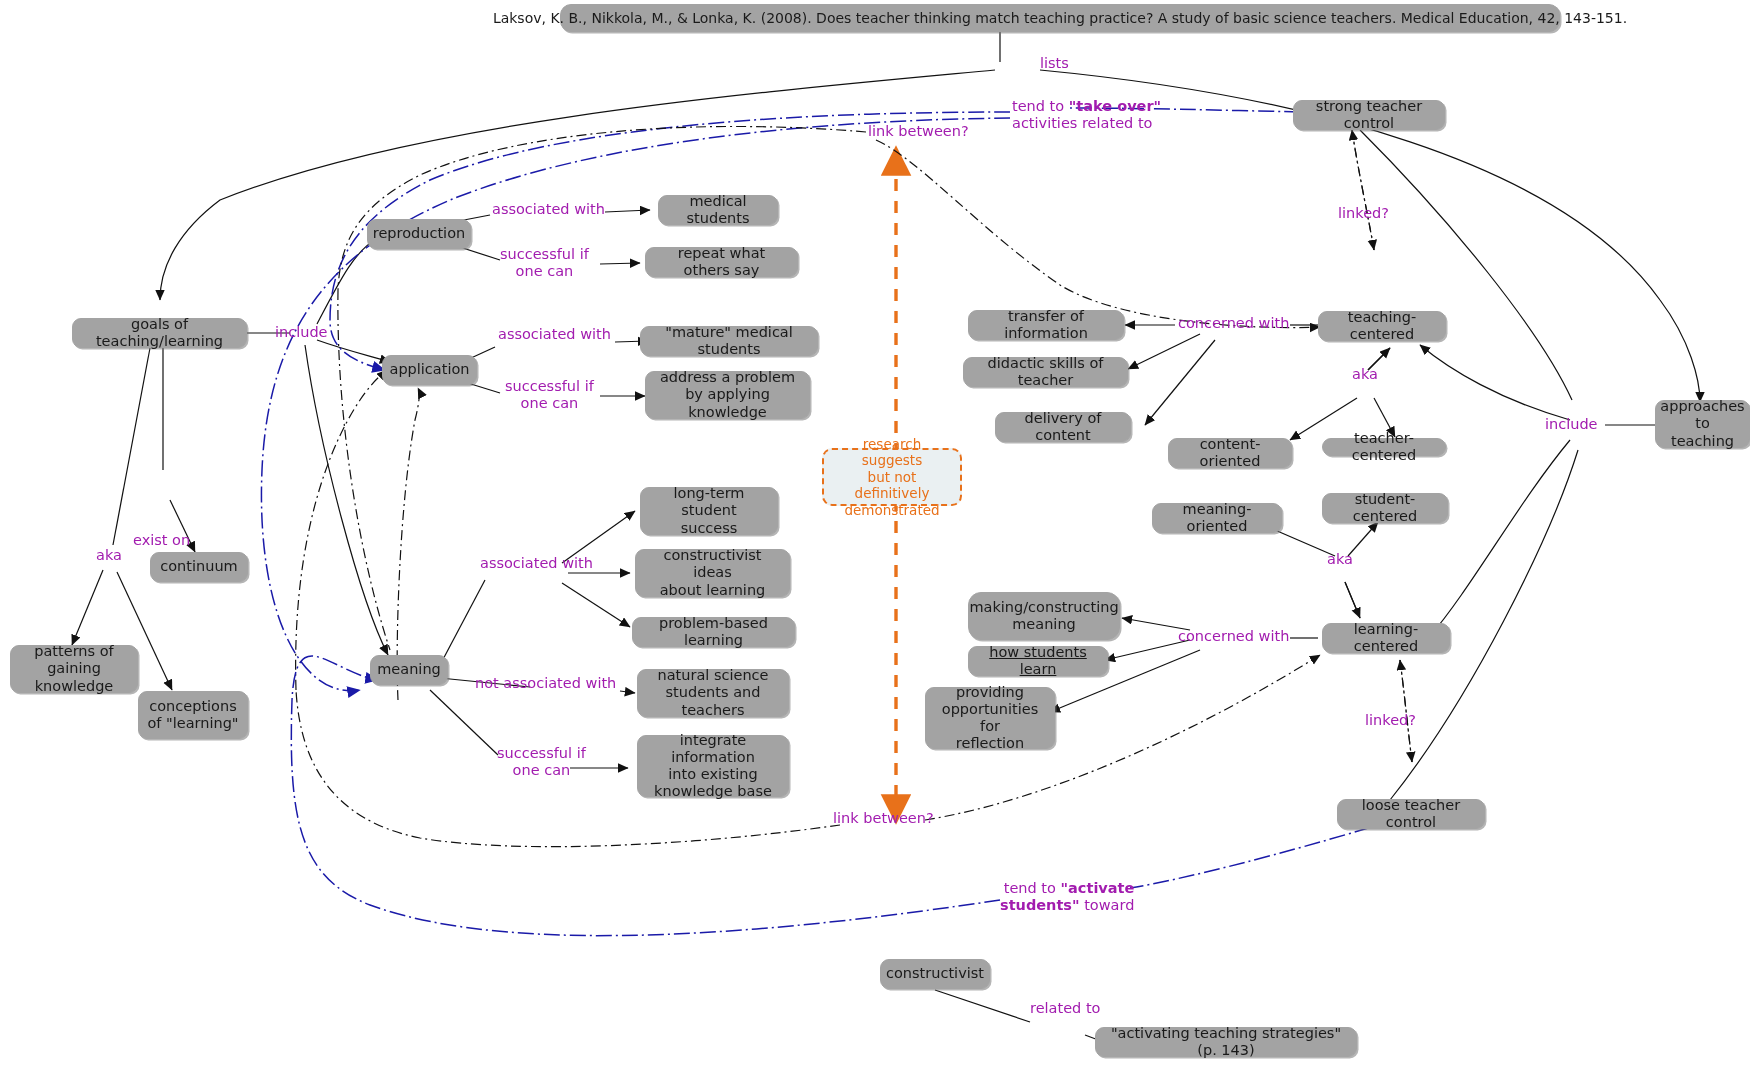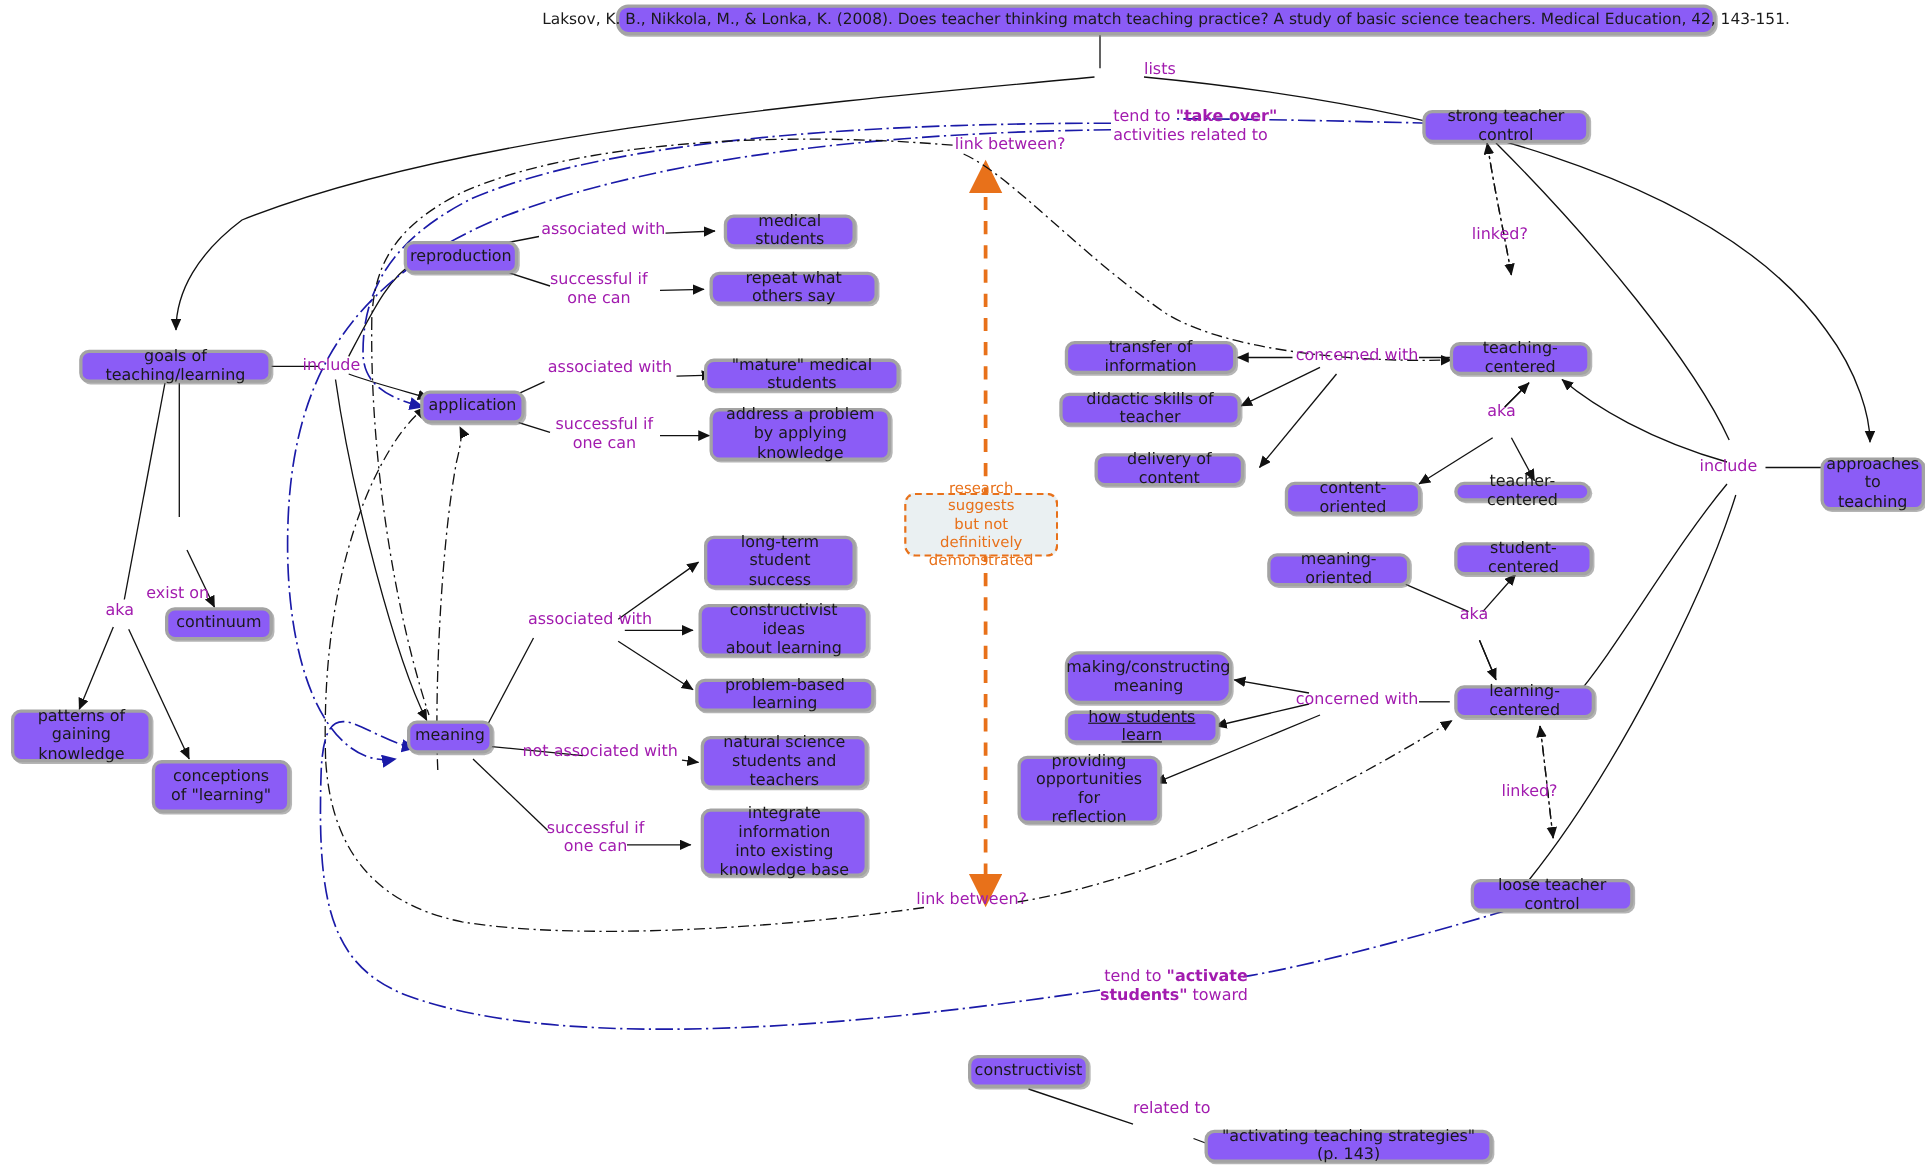--- a/index.html
+++ b/index.html
@@ -17,22 +17,22 @@
   }
   svg#edges {
     position: absolute;
     left: 0; top: 0;
     width: 1750px;
     height: 1067px;
     pointer-events: none;
   }
   .node {
     position: absolute;
-    background: #8b5cf6;
-    border: 3px solid #a3a3a3;
+    background: #a3a3a3;
+    border: 1px solid #a3a3a3;
     border-radius: 9px;
     box-shadow: 1.5px 1.5px 0 rgba(120,120,120,0.55);
     color: #1a1a1a;
     font-size: 14.5px;
     line-height: 1.18;
     text-align: center;
     display: flex;
     align-items: center;
     justify-content: center;
     padding: 3px 8px;
@@ -199,21 +199,21 @@
   <div class="node" style="left:640px; top:326px; width:178px; height:30px;">"mature" medical students</div>
 
   <div class="node" style="left:645px; top:371px; width:165px; height:48px;">address a problem
 by applying knowledge</div>
 
   <div class="node" style="left:150px; top:552px; width:98px; height:30px;">continuum</div>
 
   <div class="node" style="left:10px; top:645px; width:128px; height:48px;">patterns of
 gaining knowledge</div>
 
-  <div class="node" style="left:138px; top:691px; width:126px; height:48px;">conceptions
+  <div class="node" style="left:138px; top:691px; width:110px; height:48px;">conceptions
 of "learning"</div>
 
   <div class="node" style="left:640px; top:487px; width:138px; height:48px;">long-term student
 success</div>
 
   <div class="node" style="left:635px; top:549px; width:155px; height:48px;">constructivist ideas
 about learning</div>
 
   <div class="node" style="left:632px; top:617px; width:163px; height:30px;">problem-based learning</div>
 
@@ -235,21 +235,21 @@
   <div class="node" style="left:968px; top:310px; width:156px; height:30px;">transfer of information</div>
 
   <div class="node" style="left:963px; top:357px; width:165px; height:30px;">didactic skills of teacher</div>
 
   <div class="node" style="left:995px; top:412px; width:136px; height:30px;">delivery of content</div>
 
   <div class="node" style="left:1168px; top:438px; width:124px; height:30px;">content-oriented</div>
 
   <div class="node" style="left:1322px; top:438px; width:124px; height:18px;">teacher-centered</div>
 
-  <div class="node" style="left:1655px; top:400px; width:95px; height:48px;margin-top:16px;">approaches to
+  <div class="node" style="left:1655px; top:400px; width:95px; height:48px;">approaches to
 teaching</div>
 
   <div class="node" style="left:1152px; top:503px; width:130px; height:30px;">meaning-oriented</div>
 
   <div class="node" style="left:1322px; top:493px; width:126px; height:30px;">student-centered</div>
 
   <div class="node" style="left:1322px; top:623px; width:128px; height:30px;">learning-centered</div>
 
   <div class="node" style="left:968px; top:592px; width:152px; height:48px;border-radius:13px;">making/constructing
 meaning</div>

